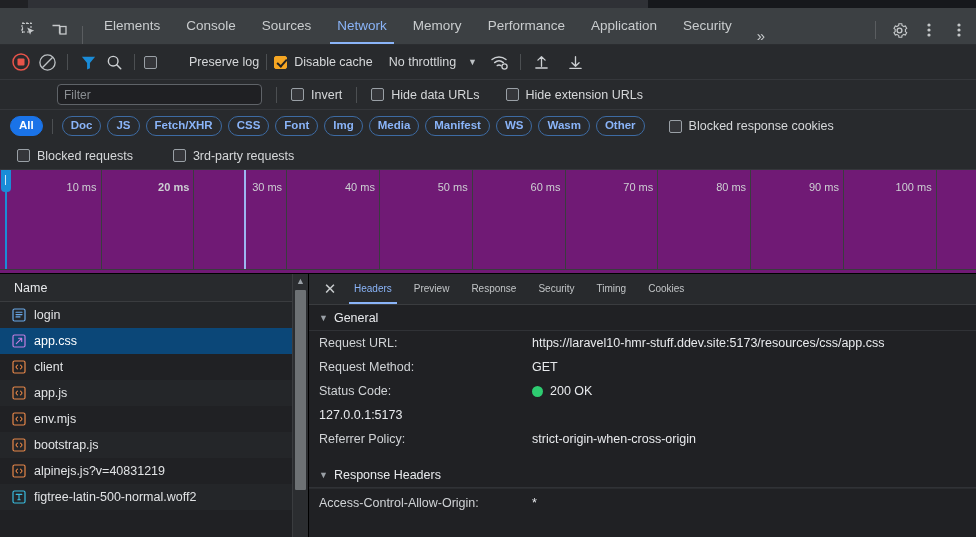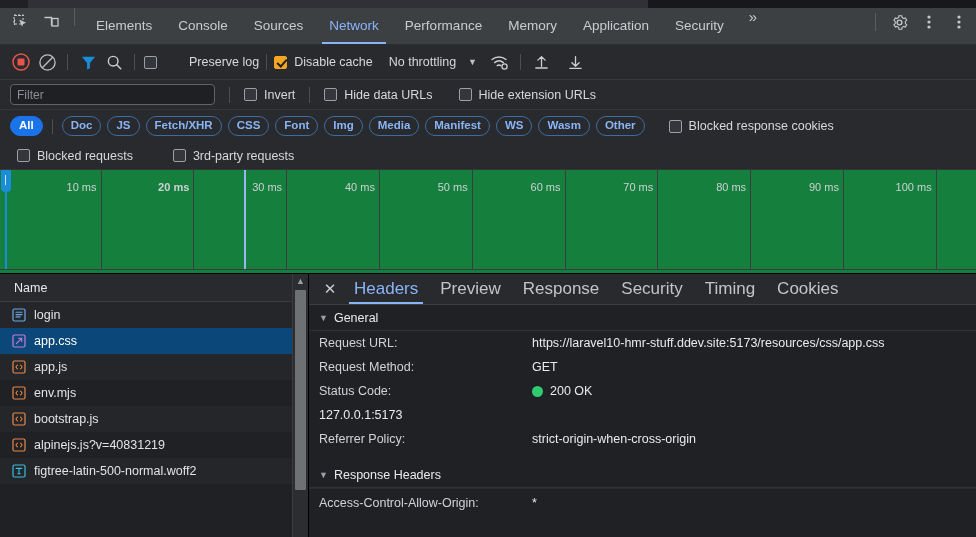--- a/index.html
+++ b/index.html
@@ -15,23 +15,23 @@
   
   .top-strip { height: 8px; background: #17191c; flex: 0 0 8px; display:flex; }
   .top-strip .left-chunk { width: 28px; background: #202124; }
   .top-strip .mid-chunk { width: 620px; background: #2f3136; }
   .top-strip .right-chunk { flex:1; background: #16181c; }
 
   
   .tabbar {
     height: 37px; flex: 0 0 37px;
     background: #3c4043;
-    display: flex; align-items: flex-start;
+    display: flex; align-items: flex-end;
     border-bottom: 1px solid #2b2d30;
-    padding-left: 6px;
+    padding-left: 14px;
   }
   .tb-icon {
     width: 30px; height: 28px;
     display: flex; align-items: center; justify-content: center;
     color: #c5c8ca; cursor: pointer; border-radius: 3px;
   }
   .tb-sep { width: 1px; height: 18px; background: #5a5d60; margin: 0 8px; }
   .maintab {
     font-size: 13.5px; color: #c9ccce;
     padding: 0 13px; height: 36px; line-height: 36px;
@@ -72,40 +72,40 @@
     width: 4px; height: 8px; border: solid #202124; border-width: 0 2px 2px 0;
     transform: rotate(42deg);
   }
   .cb-group { display: flex; align-items: center; gap: 7px; cursor: pointer; white-space: nowrap; }
   .cb-group .lbl { font-size: 12.5px; color: #d6d8da; }
 
   .filter-input {
     width: 205px; height: 21px; background: #1f2023;
     border: 1px solid #5f6368; border-radius: 4px;
     color: #e8eaed; font-size: 12px; padding: 0 6px;
-    font-family: "Liberation Sans", sans-serif; outline: none;
+    font-family: "Liberation Sans", sans-serif; outline: none; margin-left: 47px;
   }
   .filter-input::placeholder { color: #8b8f93; }
 
   .throttle { font-size: 12.5px; color: #d6d8da; cursor: pointer; padding-left:2px;}
   .throttle-arrow { font-size: 9px; color: #bdc1c4; margin-left: 12px; cursor: pointer;}
 
   
   .chips { display: flex; align-items: center; gap: 6px; }
   .chip {
     font-size: 11.5px; font-weight: bold; color: #8ab4f8;
     border: 1px solid #3d6ba3; border-radius: 10px;
     padding: 2px 8px 3px; cursor: pointer; white-space: nowrap; line-height: 13px;
   }
   .chip.active { background: #1a73e8; color: #fff; border-color: #1a73e8; }
   .chip-sep { width: 1px; height: 15px; background: #4c4f52; margin: 0 3px; }
 
   
   .overview {
-    flex: 0 0 104px; height: 104px; background: #15803d;
+    flex: 0 0 104px; height: 104px; background: #701a75;
     position: relative; border-bottom: 1px solid #000;
     overflow: hidden;
   }
   .ov-grid { position: absolute; inset: 0; }
   .ov-tick {
     position: absolute; top: 0; bottom: 4px; width: 1px; background: #3a3c3f;
   }
   .ov-label {
     position: absolute; top: 11px; font-size: 11px; color: #cdd0d3;
     transform: translateX(-100%); padding-right: 4px; white-space: nowrap;
@@ -155,21 +155,21 @@
 
   .detail { flex: 1; display: flex; flex-direction: column; min-width: 0;
             border-left: 1px solid #000; background: #202124; }
   .dtabs {
     height: 31px; flex: 0 0 31px; display: flex; align-items: center;
     background: #282a2d; border-bottom: 1px solid #3a3c3f; padding-left: 8px;
   }
   .dclose { width: 26px; height: 26px; display:flex;align-items:center;justify-content:center;
             color: #c9ccce; font-size: 15px; cursor: pointer; }
   .dtab {
-    font-size: 17px; color: #c2c5c7; padding: 0 11px; height: 30px; line-height: 30px;
+    font-size: 10px; color: #c2c5c7; padding: 0 11px; height: 30px; line-height: 30px;
     cursor: pointer; position: relative; white-space: nowrap;
   }
   .dtab.active { color: #8ab4f8; }
   .dtab.active::after {
     content:""; position:absolute; left:6px; right:6px; bottom:0; height:2px; background:#8ab4f8;
   }
   .dbody { flex: 1; overflow: hidden; }
   .sect-head {
     height: 26px; display: flex; align-items: center; gap: 6px;
     padding-left: 10px; font-size: 12.5px; color: #e8eaed;
@@ -208,22 +208,22 @@
       <svg width="17" height="16" viewBox="0 0 17 16">
         <path d="M1.5 3.5h7v8" fill="none" stroke="#c5c8ca" stroke-width="1.3"></path>
         <rect x="9" y="4.5" width="6" height="7.5" fill="none" stroke="#c5c8ca" stroke-width="1.3"></rect>
       </svg>
     </div>
     <div class="tb-sep"></div>
     <div class="maintab">Elements</div>
     <div class="maintab">Console</div>
     <div class="maintab">Sources</div>
     <div class="maintab active">Network</div>
+    <div class="maintab">Memory</div>
     <div class="maintab">Performance</div>
-    <div class="maintab">Memory</div>
     <div class="maintab">Application</div>
     <div class="maintab">Security</div>
     <div class="chev">»</div>
     <div class="spacer"></div>
     <div class="tabbar-right">
       <div class="tb-sep"></div>
       <div class="tb-icon">
         <svg width="17" height="17" viewBox="0 0 20 20">
           <path d="M10 6.4a3.6 3.6 0 100 7.2 3.6 3.6 0 000-7.2zm0 5.6a2 2 0 110-4 2 2 0 010 4z" fill="#c5c8ca"></path>
           <path d="M17 10c0-.5 0-.9-.1-1.3l1.6-1.2-1.6-2.8-1.9.7c-.6-.5-1.3-.9-2-1.2L12.7 2H9.3l-.3 2.2c-.7.3-1.4.7-2 1.2l-1.9-.7-1.6 2.8L5 8.7c0 .4-.1.8-.1 1.3s0 .9.1 1.3l-1.5 1.2 1.6 2.8 1.9-.7c.6.5 1.3.9 2 1.2l.3 2.2h3.4l.3-2.2c.7-.3 1.4-.7 2-1.2l1.9.7 1.6-2.8-1.6-1.2c.1-.4.1-.8.1-1.3z" fill="none" stroke="#c5c8ca" stroke-width="1.3"></path>
@@ -402,20 +402,29 @@
             <span class="nm">login</span>
           </div>
           <div class="row selected">
             <span class="ricon">
               <svg width="14" height="14" viewBox="0 0 14 14">
                 <rect x="1" y="1" width="12" height="12" rx="1.5" fill="none" stroke="#c57ee0" stroke-width="1.2"></rect>
                 <path d="M4.3 9.7L9.7 4.3M9.7 4.3H6.6M9.7 4.3v3.1" stroke="#c57ee0" stroke-width="1.1" stroke-linecap="round" stroke-linejoin="round"></path>
               </svg>
             </span>
             <span class="nm">app.css</span>
+          </div>
+          <div class="row even">
+            <span class="ricon">
+              <svg width="14" height="14" viewBox="0 0 14 14">
+                <rect x="1" y="1" width="12" height="12" rx="1.5" fill="none" stroke="#e8884a" stroke-width="1.2"></rect>
+                <path d="M5.4 5.2L3.9 7l1.5 1.8M8.6 5.2L10.1 7 8.6 8.8" stroke="#e8884a" stroke-width="1.1" stroke-linecap="round" stroke-linejoin="round"></path>
+              </svg>
+            </span>
+            <span class="nm">client</span>
           </div>
           <div class="row odd">
             <span class="ricon">
               <svg width="14" height="14" viewBox="0 0 14 14">
                 <rect x="1" y="1" width="12" height="12" rx="1.5" fill="none" stroke="#e8884a" stroke-width="1.2"></rect>
                 <path d="M5.4 5.2L3.9 7l1.5 1.8M8.6 5.2L10.1 7 8.6 8.8" stroke="#e8884a" stroke-width="1.1" stroke-linecap="round" stroke-linejoin="round"></path>
               </svg>
             </span>
             <span class="nm">app.js</span>
           </div>

